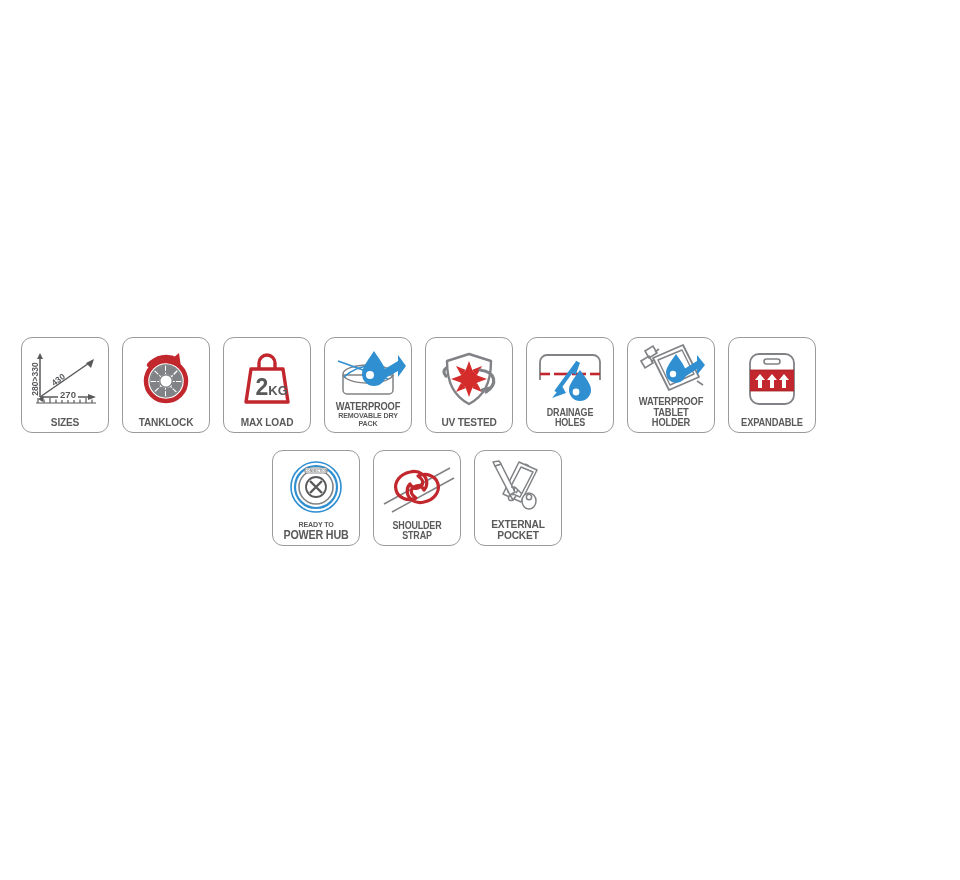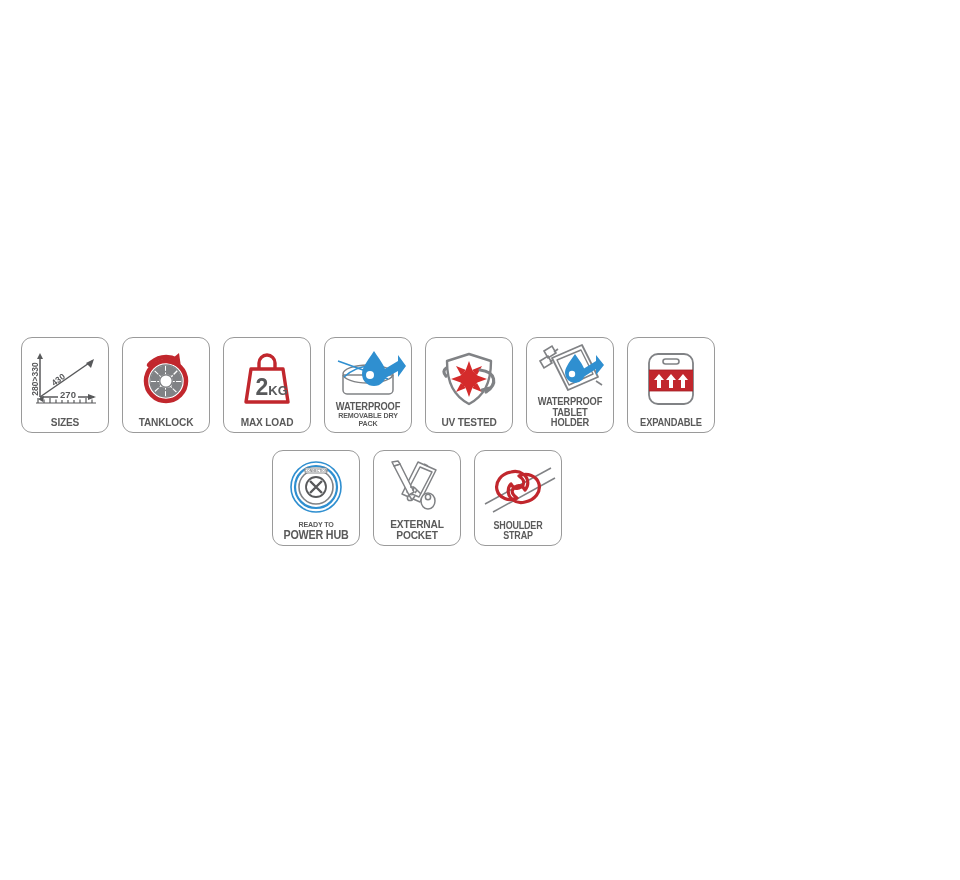--- a/index.html
+++ b/index.html
@@ -175,20 +175,41 @@
           </g>
           <circle cx="33" cy="29" r="9" fill="#d42b2b"></circle>
           <path d="M44,20 C60,22 62,34 50,42 L54,38 L46,40" fill="none" stroke="#808285" stroke-width="3.2" stroke-linejoin="round" stroke-linecap="round"></path>
         </svg>
       </div>
       <div class="cap one">
         <span class="l1">UV TESTED</span>
       </div>
     </div>
 
+    <div class="tile">
+      <div class="glyph">
+        <svg width="72" height="52" viewBox="0 0 72 52">
+          <path d="M6,32 L6,14 A7,7 0 0,1 13,7 L59,7 A7,7 0 0,1 66,14 L66,32" fill="none" stroke="#808285" stroke-width="1.8"></path>
+          <g stroke="#c1272d" stroke-width="2.6" stroke-linecap="butt">
+            <path d="M6,26 L16,26"></path>
+              <path d="M20,26 L34,26"></path>
+            <path d="M38,26 L52,26"></path>
+              <path d="M56,26 L66,26"></path>
+          </g>
+          <path d="M44,14 L22,44" stroke="#2f8fd0" stroke-width="4" fill="none"></path>
+          <path d="M44,14 L40,26" stroke="#2f8fd0" stroke-width="4" fill="none"></path>
+          <polygon points="18,50 28,38 32,45" fill="#2f8fd0"></polygon>
+          <path d="M46,22 C54,33 57,37 57,42 A11,11 0 0,1 35,42 C35,37 38,33 46,22 Z" fill="#2f8fd0"></path>
+          <circle cx="42" cy="44" r="3.4" fill="#fff"></circle>
+        </svg>
+      </div>
+      <div class="cap one">
+        <span class="l1" style="font-size:10.2px">DRAINAGE HOLES</span>
+      </div>
+    </div>
 
     <div class="tile">
       <div class="glyph">
         <svg width="72" height="52" viewBox="0 0 72 52">
           <g stroke="#808285" stroke-width="1.6" fill="none">
             <path d="M10,8 L18,3 L22,10 L14,15 Z"></path>
             <path d="M6,18 L14,13 L18,20 L10,25 Z"></path>
             <path d="M20,9 L24,6"></path>
               <path d="M16,19 L20,16"></path>
           </g>
@@ -242,20 +263,42 @@
         </svg>
       </div>
       <div class="cap mix">
         <span class="l1">READY TO</span>
         <span class="l2" style="font-size:12.2px">POWER HUB</span>
       </div>
     </div>
 
     <div class="tile">
       <div class="glyph">
+        <svg width="74" height="54" viewBox="0 0 74 54">
+          <g stroke="#808285" stroke-width="1.5" fill="none">
+            <path d="M4,44 L70,8"></path>
+            <path d="M12,52 L74,18"></path>
+          </g>
+          <g stroke="#c1272d" stroke-width="3.2" fill="none" stroke-linejoin="round">
+            <path d="M30,12 C20,14 14,22 16,30 C18,38 28,42 36,38
+                     C30,34 30,30 34,27 C38,24 42,26 44,30
+                     C48,26 48,18 42,14 C38,11 34,11 30,12 Z"></path>
+            <path d="M44,42 C54,40 60,32 58,24 C56,16 46,12 38,16
+                     C44,20 44,24 40,27 C36,30 32,28 30,24
+                     C26,28 26,36 32,40 C36,43 40,43 44,42 Z"></path>
+          </g>
+        </svg>
+      </div>
+      <div class="cap one">
+        <span class="l1" style="font-size:10.2px">SHOULDER STRAP</span>
+      </div>
+    </div>
+
+    <div class="tile">
+      <div class="glyph">
         <svg width="66" height="52" viewBox="0 0 66 52">
           <g stroke="#808285" stroke-width="1.5" fill="#fff" stroke-linejoin="round">
             <path d="M34,2 L52,10 L36,42 L18,34 Z"></path>
             <path d="M36,7 L48,12 L35,37 L23,32 Z"></path>
             <circle cx="26" cy="38" r="2.6"></circle>
             <path d="M40,4 L44,6"></path>
           </g>
           <g stroke="#808285" stroke-width="1.5" fill="#fff" stroke-linejoin="round">
             <path d="M10,6 L16,4 L30,32 L25,35 Z"></path>
             <path d="M10,6 L8,2 L14,1 L16,4 Z"></path>
@@ -270,37 +313,15 @@
             <path d="M33,30 L31,33"></path>
           </g>
         </svg>
       </div>
       <div class="cap two">
         <span class="l1" style="font-size:11.6px">EXTERNAL</span>
         <span class="l2" style="font-size:11.6px">POCKET</span>
       </div>
     </div>
 
-    <div class="tile">
-      <div class="glyph">
-        <svg width="74" height="54" viewBox="0 0 74 54">
-          <g stroke="#808285" stroke-width="1.5" fill="none">
-            <path d="M4,44 L70,8"></path>
-            <path d="M12,52 L74,18"></path>
-          </g>
-          <g stroke="#c1272d" stroke-width="3.2" fill="none" stroke-linejoin="round">
-            <path d="M30,12 C20,14 14,22 16,30 C18,38 28,42 36,38
-                     C30,34 30,30 34,27 C38,24 42,26 44,30
-                     C48,26 48,18 42,14 C38,11 34,11 30,12 Z"></path>
-            <path d="M44,42 C54,40 60,32 58,24 C56,16 46,12 38,16
-                     C44,20 44,24 40,27 C36,30 32,28 30,24
-                     C26,28 26,36 32,40 C36,43 40,43 44,42 Z"></path>
-          </g>
-        </svg>
-      </div>
-      <div class="cap one">
-        <span class="l1" style="font-size:10.2px">SHOULDER STRAP</span>
-      </div>
-    </div>
-
 
   </div>
 </div>
 
 </body></html>

